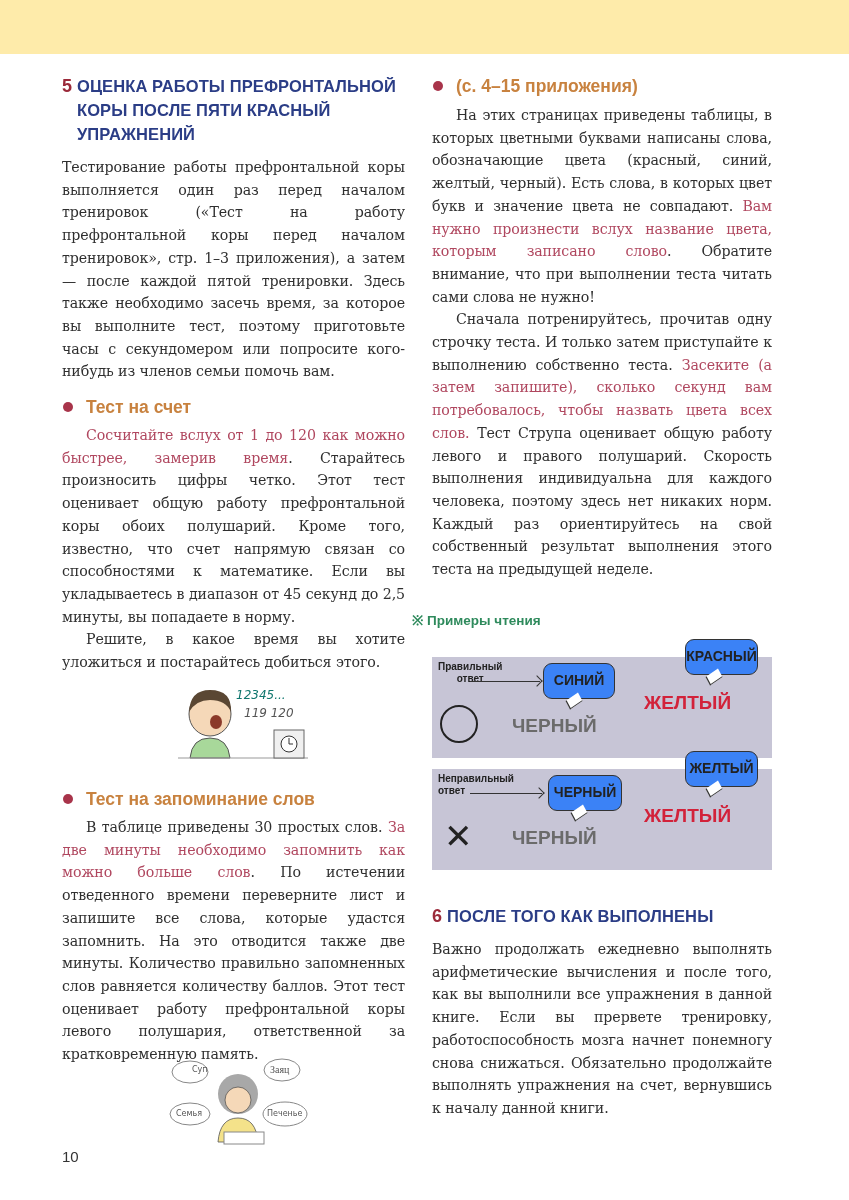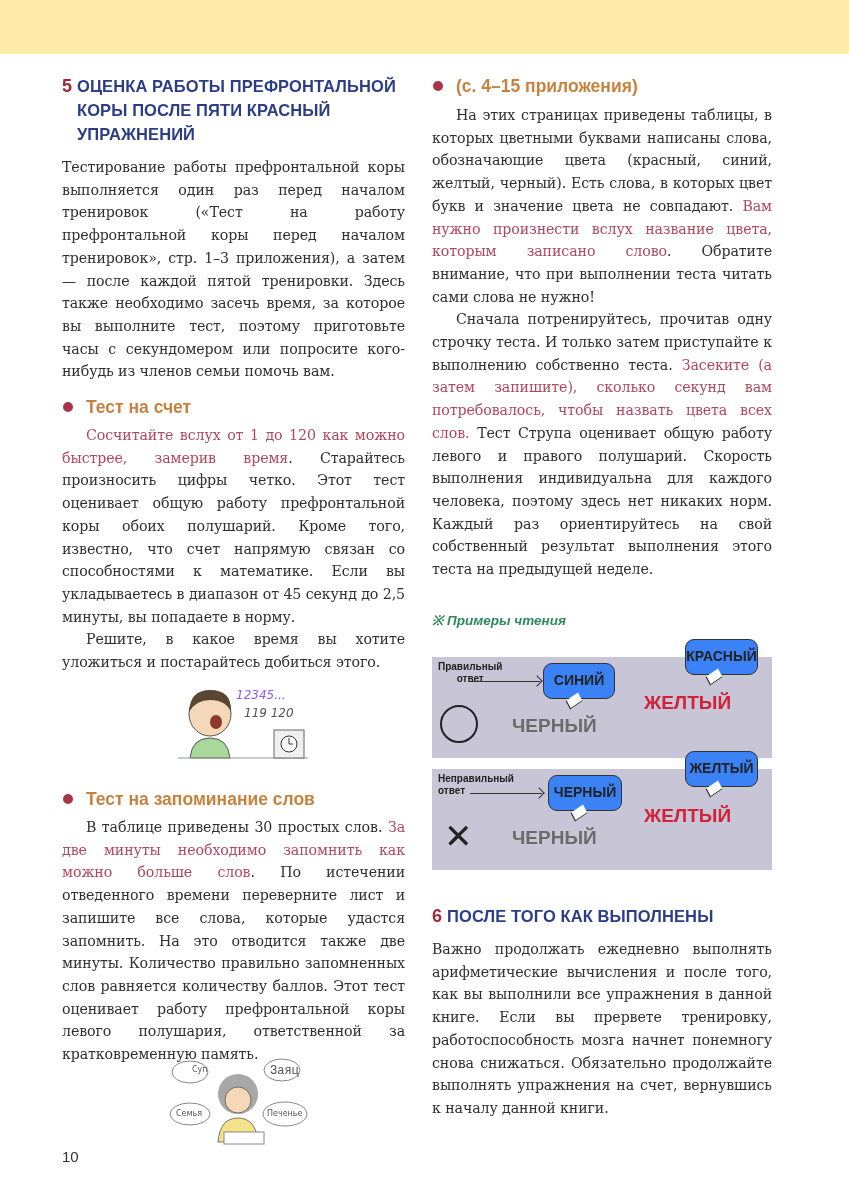--- a/index.html
+++ b/index.html
@@ -62,21 +62,21 @@
     <ellipse cx="32" cy="32" rx="21" ry="22" fill="#f5d8b8" stroke="#555" stroke-width="1"></ellipse>
     <path d="M11 30 Q12 8 32 8 Q54 8 53 30 Q48 18 32 18 Q18 18 11 30 Z" fill="#5a4733"></path>
     <ellipse cx="38" cy="40" rx="6" ry="7" fill="#8b3a2a"></ellipse>
     <path d="M12 76 Q14 56 32 56 Q50 56 52 76 Z" fill="#a8d89a" stroke="#555" stroke-width="1"></path>
     <line x1="0" y1="76" x2="130" y2="76" stroke="#999" stroke-width="1"></line>
     <rect x="96" y="48" width="30" height="28" fill="#f0f0f0" stroke="#666"></rect>
     <circle cx="111" cy="62" r="8" fill="#fff" stroke="#333"></circle>
     <line x1="111" y1="62" x2="111" y2="56" stroke="#333"></line>
     <line x1="111" y1="62" x2="115" y2="62" stroke="#333"></line>
   </svg>
-  <div style="position:absolute; left:58px; top:6px; font-family:'DejaVu Sans',sans-serif; font-size:12px; color:#8b5cf6; font-style:italic;">12345...</div>
+  <div style="position:absolute; left:58px; top:6px; font-family:'DejaVu Sans',sans-serif; font-size:12px; color:#0f766e; font-style:italic;">12345...</div>
   <div style="position:absolute; left:66px; top:24px; font-family:'DejaVu Sans',sans-serif; font-size:12px; color:#555; font-style:italic;">119 120</div>
 </div>
 
 <div class="col" style="left:62px; top:787px; width:343px;">
   <div class="sub-h">
     <span class="dot"></span>
     <span>Тест на запоминание слов</span>
   </div>
   <div class="body" style="margin-top:5px;">
     <p class="ind"><span>В таблице приведены 30 простых слов. </span><span class="hl">За две минуты необходимо запомнить как можно больше слов</span><span>. По истечении отведенного времени переверните лист и запишите все слова, которые удастся запомнить. На это отводится также две минуты. Количество правильно запомненных слов равняется количеству баллов. Этот тест оценивает работу префронтальной коры левого полушария, ответственной за кратковременную память.</span></p>
@@ -88,39 +88,39 @@
     <ellipse cx="70" cy="38" rx="20" ry="20" fill="#a8a8a8"></ellipse>
     <ellipse cx="70" cy="44" rx="13" ry="13" fill="#f5d8b8" stroke="#555" stroke-width="0.8"></ellipse>
     <path d="M50 86 Q52 62 70 62 Q88 62 90 86 Z" fill="#f4e28a" stroke="#555" stroke-width="0.8"></path>
     <rect x="56" y="76" width="40" height="12" fill="#fff" stroke="#888"></rect>
     <ellipse cx="22" cy="16" rx="18" ry="11" fill="#fff" stroke="#888"></ellipse>
     <ellipse cx="114" cy="14" rx="18" ry="11" fill="#fff" stroke="#888"></ellipse>
     <ellipse cx="22" cy="58" rx="20" ry="11" fill="#fff" stroke="#888"></ellipse>
     <ellipse cx="117" cy="58" rx="22" ry="12" fill="#fff" stroke="#888"></ellipse>
   </svg>
   <div style="position:absolute; left:24px; top:9px; font-family:'DejaVu Sans',sans-serif; font-size:8px; color:#555;">Суп</div>
-  <div style="position:absolute; left:102px; top:8px; font-family:Liberation Mono, monospace; font-size:12px; color:#555;">Заяц</div>
+  <div style="position:absolute; left:102px; top:8px; font-family:Liberation Serif, serif; font-size:10px; color:#555;">Заяц</div>
   <div style="position:absolute; left:8px; top:53px; font-family:'DejaVu Sans',sans-serif; font-size:8px; color:#555;">Семья</div>
   <div style="position:absolute; left:99px; top:53px; font-family:'DejaVu Sans',sans-serif; font-size:8px; color:#555;">Печенье</div>
 </div>
 
 <div class="page-num">10</div>
 
 <div class="col col-right">
   <div class="sub-h">
     <span class="dot"></span>
     <div>(с. 4–15 приложения)</div>
   </div>
   <div class="body" style="margin-top:6px;">
     <p class="ind"><span>На этих страницах приведены таблицы, в которых цветными буквами написаны слова, обозначающие цвета (красный, синий, желтый, черный). Есть слова, в которых цвет букв и значение цвета не совпадают. </span><span class="hl">Вам нужно произнести вслух название цвета, которым записано слово</span><span>. Обратите внимание, что при выполнении теста читать сами слова не нужно!</span></p>
     <p class="ind"><span>Сначала потренируйтесь, прочитав одну строчку теста. И только затем приступайте к выполнению собственно теста. </span><span class="hl">Засеките (а затем запишите), сколько секунд вам потребовалось, чтобы назвать цвета всех слов.</span><span> Тест Струпа оценивает общую работу левого и правого полушарий. Скорость выполнения индивидуальна для каждого человека, поэтому здесь нет никаких норм. Каждый раз ориентируйтесь на свой собственный результат выполнения этого теста на предыдущей неделе.</span></p>
   </div>
 </div>
 
-<div class="ex-h" style="position:absolute; left:432px; top:611px;font-style:italic;">※ Примеры чтения</div>
+<div class="ex-h" style="position:absolute; left:412px; top:611px;">※ Примеры чтения</div>
 
 <div class="panel" style="top:657px;">
   <div class="plabel" style="top:4px;text-align:center;">
     <div>Правильный</div>
     <div>ответ</div>
   </div>
   <div class="arrow" style="left:38px; top:24px; width:70px;"></div>
   <div class="mark-circle" style="left:8px; top:48px;"></div>
   <div class="bubble" style="left:111px; top:6px; width:72px; height:36px; line-height:33px;">
     <span>СИНИЙ</span>

